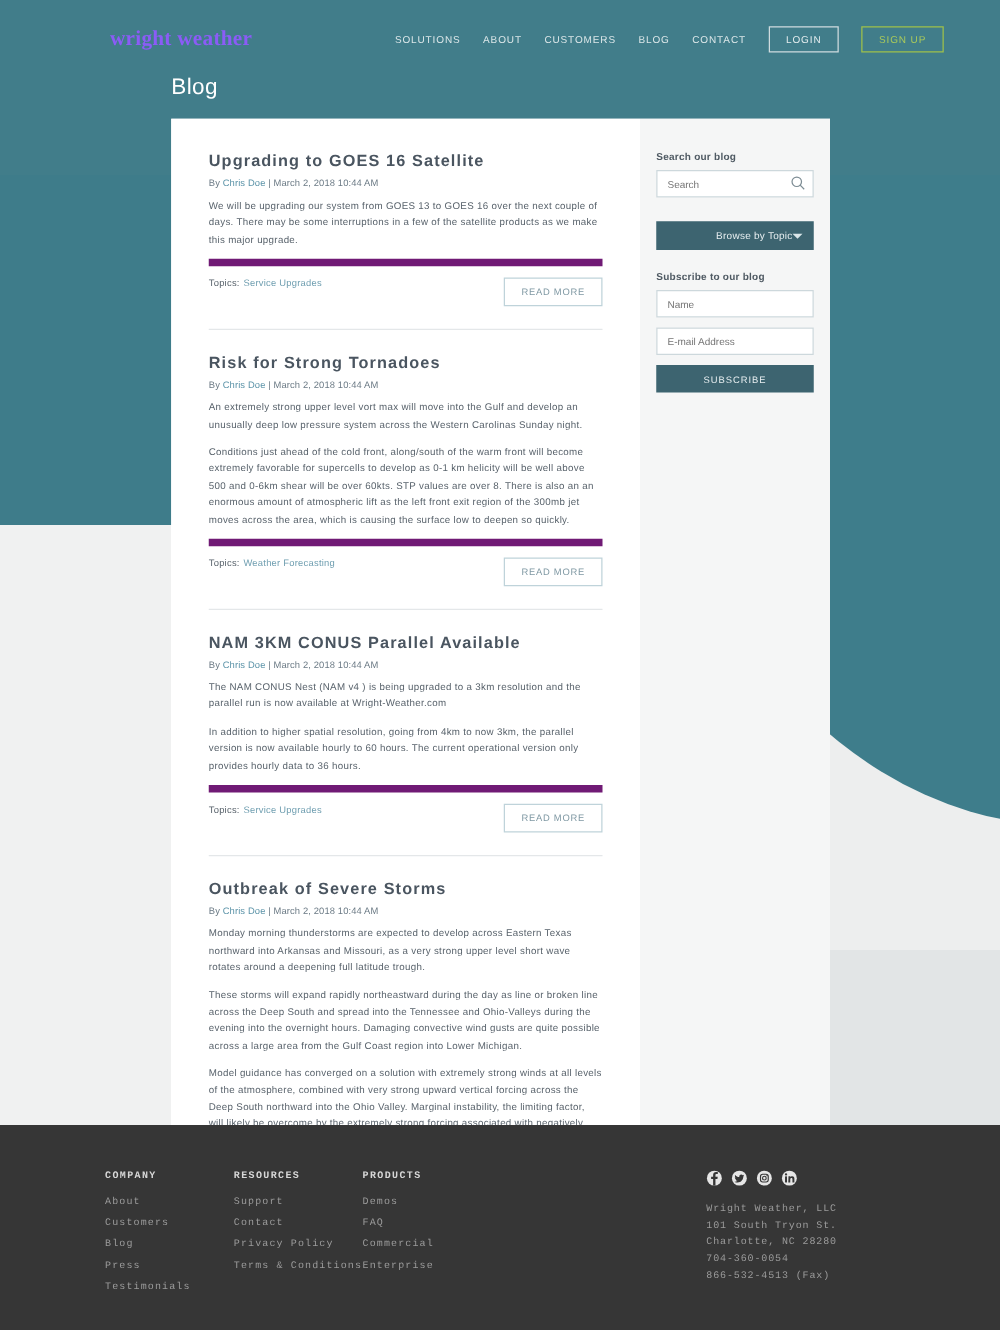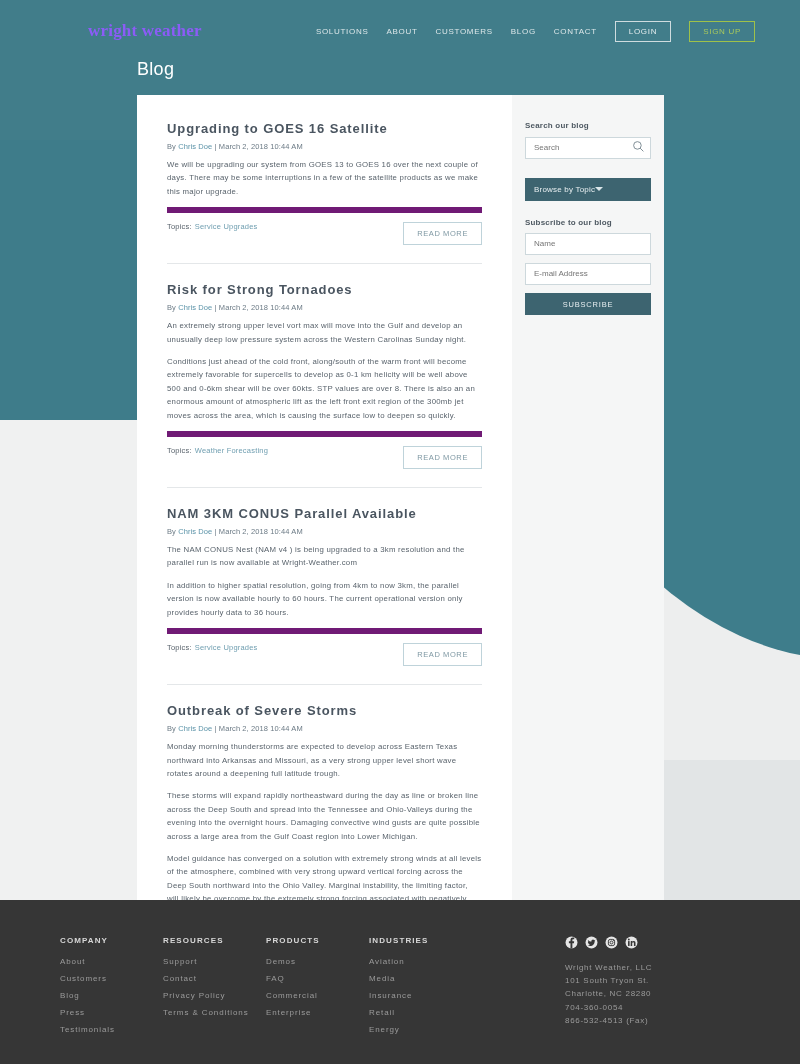--- a/index.html
+++ b/index.html
@@ -241,21 +241,21 @@
   }
   .topic-select {
     width: 100%;
     height: 23px;
     background: #3d6470;
     color: #e7eef0;
     border: none;
     font-size: 8px;
     display: flex;
     align-items: center;
-    justify-content: flex-start;
+    justify-content: flex-end;
     padding: 0 9px;
     margin-bottom: 17px;
     letter-spacing: 0.2px;
   }
   .chev {
     width: 0; height: 0;
     border-left: 4px solid transparent;
     border-right: 4px solid transparent;
     border-top: 4.5px solid #dbe6e9;
   }
@@ -287,22 +287,23 @@
   
   .footer {
     position: absolute;
     left: 0; bottom: 0;
     width: 800px; height: 164px;
     background: #363636;
     z-index: 20;
   }
   .footer-inner {
     position: relative;
-    padding: 36px 0 0 60px;
-    display: flex;
+    padding: 36px 0 0 84px;
+    display: flex;
+    font-family: Liberation Mono, monospace;
   }
   .fcol { width: 103px; }
   .fcol.products { width: 103px; }
   .fcol.industries { width: 95px; }
   .fcol-head {
     font-size: 8px;
     font-weight: bold;
     color: #d7d7d7;
     letter-spacing: 1.1px;
     margin-bottom: 12px;
@@ -499,28 +500,20 @@
       </div>
 
       <div class="fcol products">
         <div class="fcol-head">PRODUCTS</div>
         <a class="fcol-link" href="#">Demos</a>
         <a class="fcol-link" href="#">FAQ</a>
         <a class="fcol-link" href="#">Commercial</a>
         <a class="fcol-link" href="#">Enterprise</a>
       </div>
 
-      <div class="fcol industries">
-        <div class="fcol-head">INDUSTRIES</div>
-        <a class="fcol-link" href="#">Aviation</a>
-        <a class="fcol-link" href="#">Media</a>
-        <a class="fcol-link" href="#">Insurance</a>
-        <a class="fcol-link" href="#">Retail</a>
-        <a class="fcol-link" href="#">Energy</a>
-      </div>
 
       <div class="footer-right">
         <div class="socials">
           <svg class="social-icon" viewBox="0 0 24 24">
             <circle cx="12" cy="12" r="11" fill="#e6e6e6"></circle>
             <path d="M13.6 23V13.2h2.9l.45-3.4h-3.35V7.6c0-.98.27-1.65 1.68-1.65h1.79V2.9c-.31-.04-1.37-.13-2.6-.13-2.58 0-4.34 1.57-4.34 4.46V9.8H7.2v3.4h2.93V23z" fill="#363636"></path>
           </svg>
           <svg class="social-icon" viewBox="0 0 24 24">
             <circle cx="12" cy="12" r="11" fill="#e6e6e6"></circle>
             <path d="M19.3 8.1c-.54.24-1.12.4-1.72.47.62-.37 1.09-.96 1.31-1.66-.58.34-1.22.59-1.9.72-.55-.58-1.32-.94-2.18-.94-1.65 0-2.99 1.34-2.99 2.99 0 .23.03.46.08.68-2.48-.12-4.69-1.32-6.16-3.12-.26.44-.4.96-.4 1.5 0 1.04.53 1.95 1.33 2.49-.49-.02-.95-.15-1.35-.37v.04c0 1.45 1.03 2.66 2.4 2.93-.25.07-.52.11-.79.11-.19 0-.38-.02-.57-.05.38 1.18 1.48 2.04 2.78 2.07-1.02.8-2.3 1.28-3.7 1.28-.24 0-.48-.02-.71-.05 1.32.85 2.89 1.34 4.57 1.34 5.49 0 8.49-4.54 8.49-8.48v-.39c.58-.42 1.09-.95 1.49-1.55z" fill="#363636"></path>

